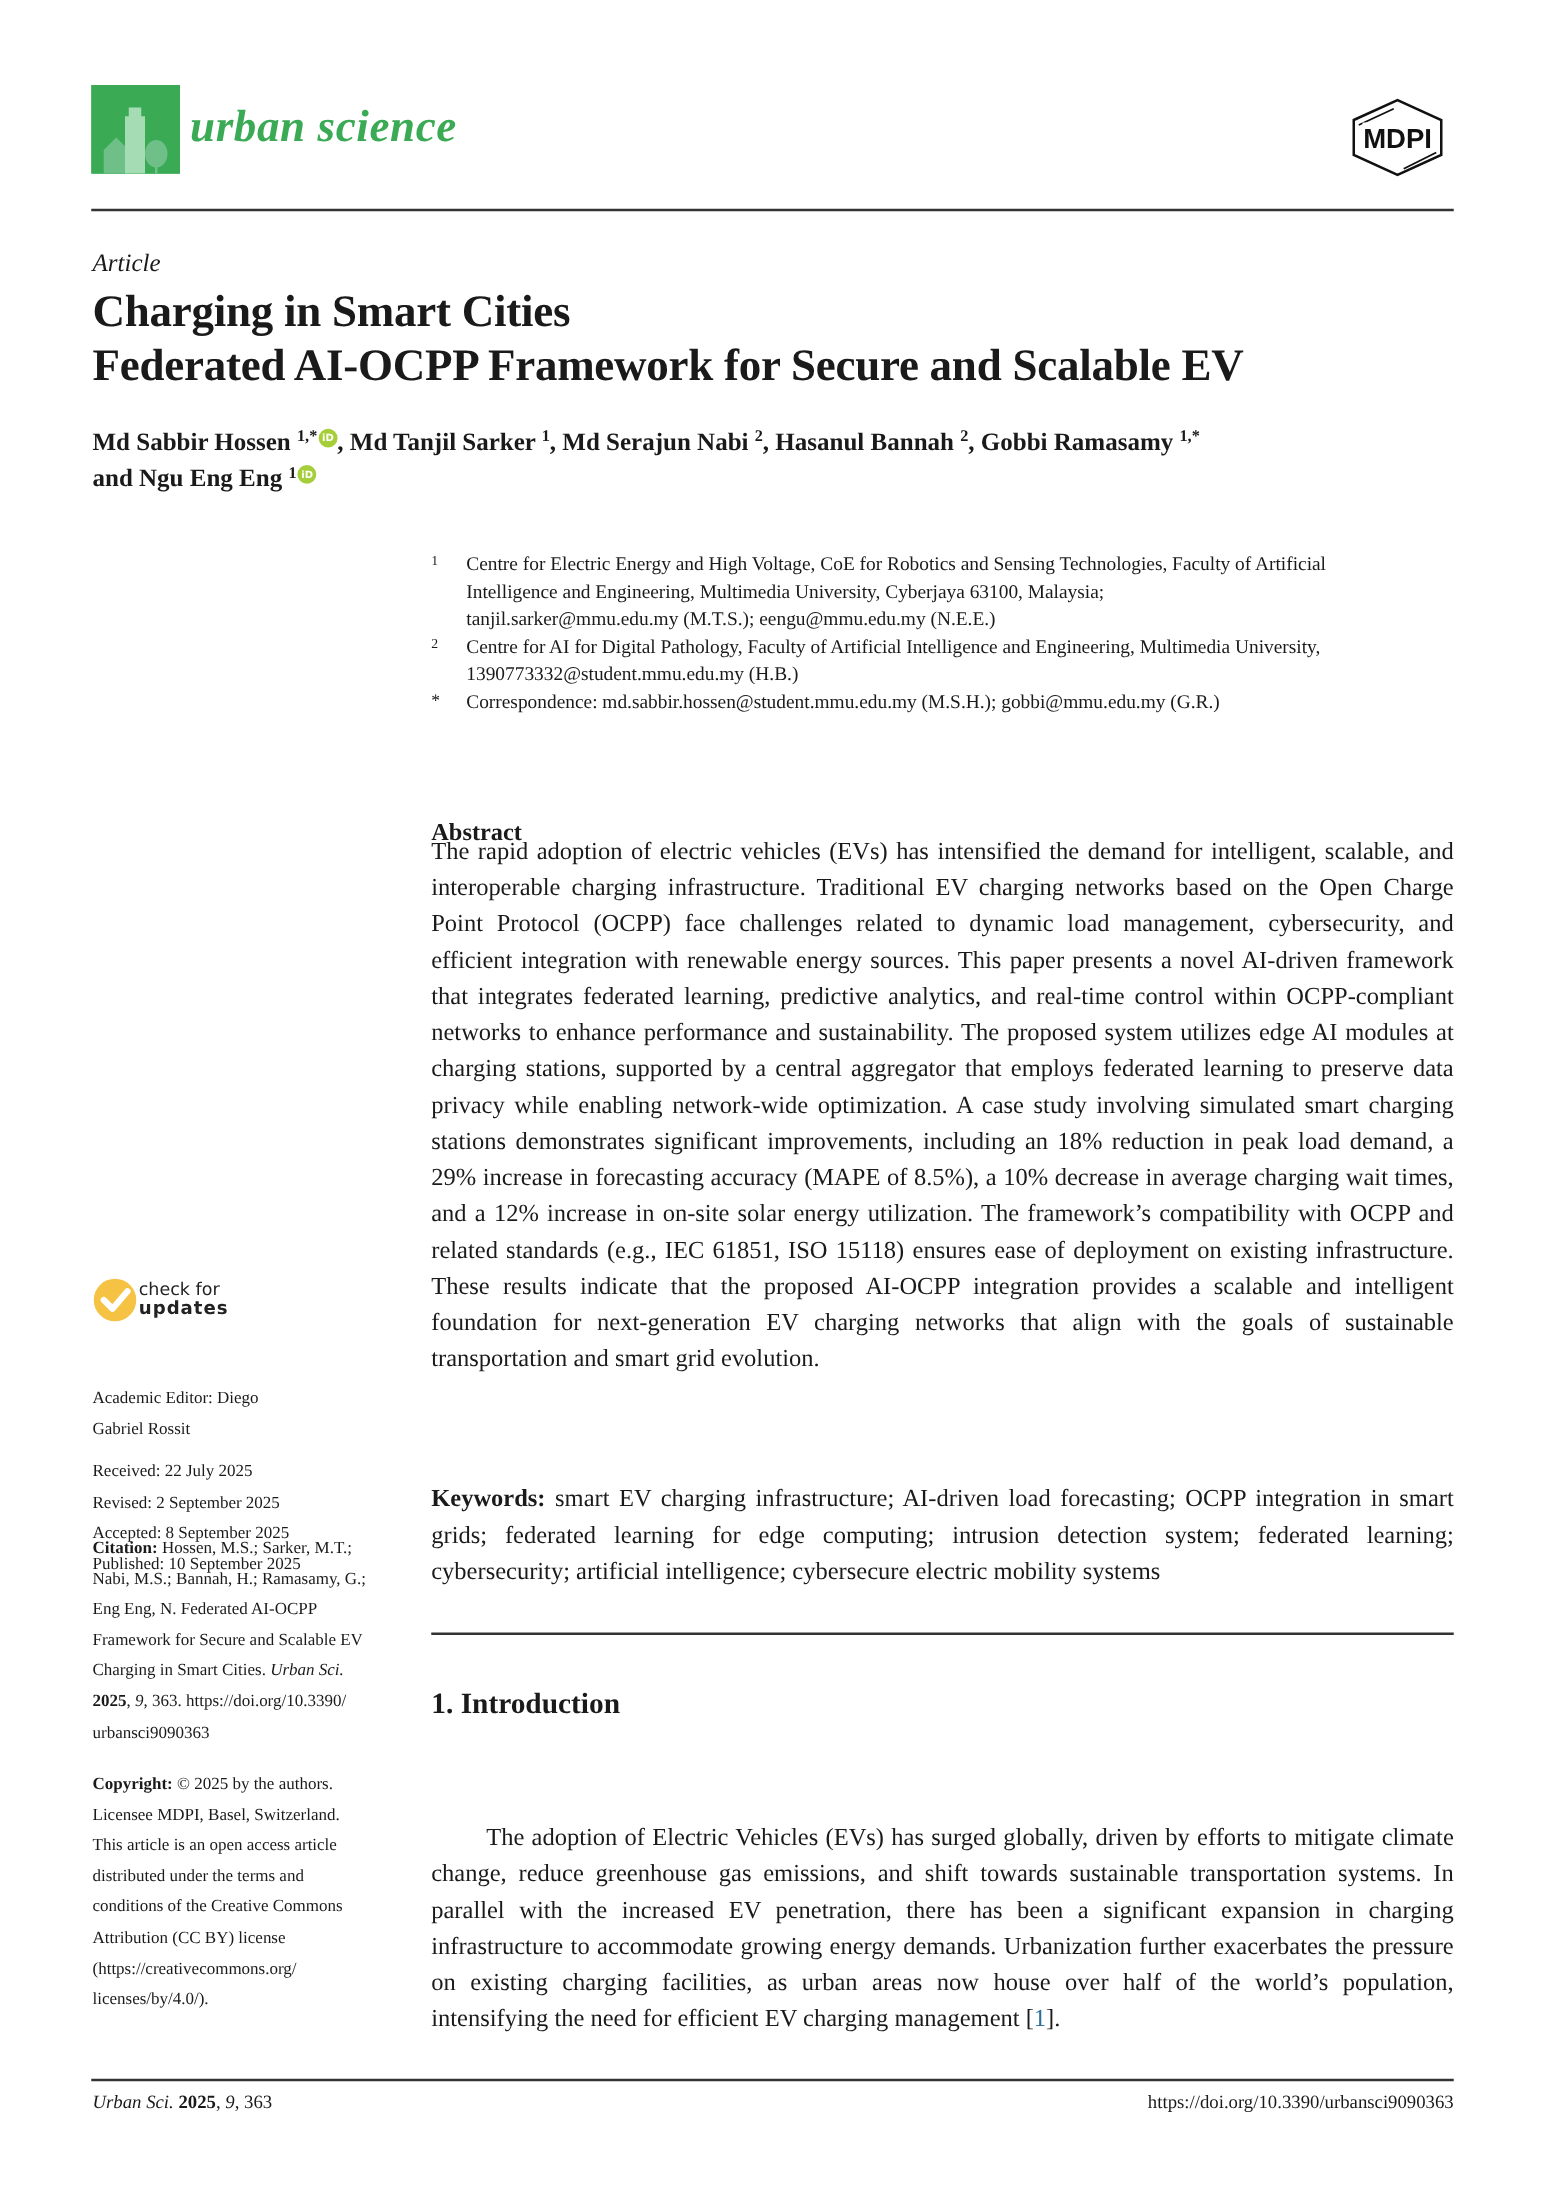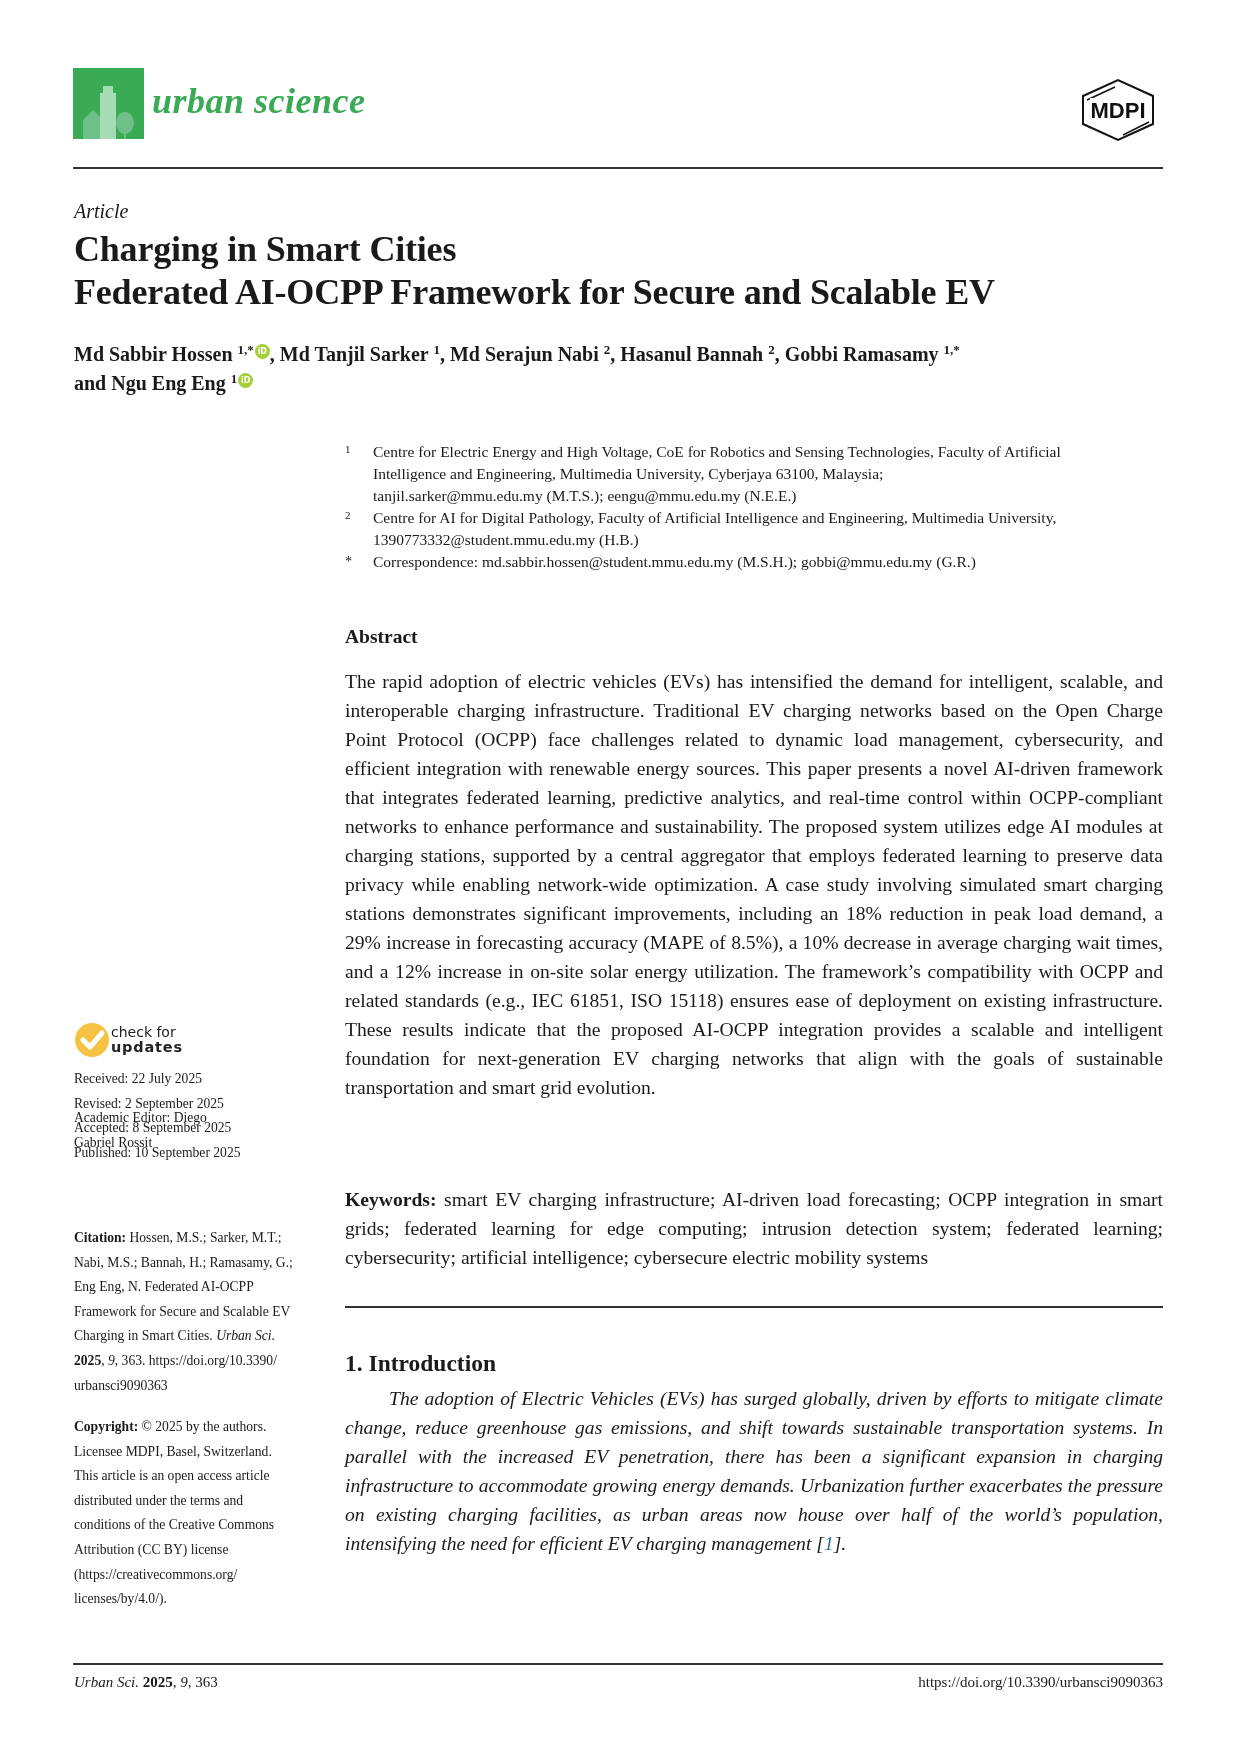--- a/index.html
+++ b/index.html
@@ -22,27 +22,27 @@
            color: #fff; font-size: 8px; font-family: "DejaVu Sans", sans-serif; font-weight: bold; text-align: center;
            line-height: 15px; vertical-align: 7px; margin-left: 1px; }
 
   
   .affils { left: 345px; top: 441px; width: 820px; font-size: 15.5px; line-height: 22px; }
   .affil { position: relative; padding-left: 28px; }
   .affil-num { position: absolute; left: 0; top: -3px; font-size: 11px; }
   .affil-star { position: absolute; left: 0; top: 0; font-size: 14px; }
 
   
-  .abstract-heading { left: 345px; top: 626px; font-size: 19.5px; font-weight: bold; }
+  .abstract-heading { left: 345px; top: 656px; font-size: 19.5px; font-weight: bold; }
   .abstract-body { left: 345px; top: 667px; width: 818px; font-size: 19.6px; line-height: 29px; text-align: justify; hyphens: manual; }
   .keywords { left: 345px; top: 1185px; width: 818px; font-size: 19.6px; line-height: 29px; text-align: justify; }
   .keywords b { font-weight: bold; }
 
   .section-heading { left: 345px; top: 1350px; font-size: 23.5px; font-weight: bold; }
-  .intro-body { left: 345px; top: 1384px; width: 818px; font-size: 19.6px; line-height: 29px; text-align: justify; text-indent: 44px; font-style: italic; }
+  .intro-body { left: 345px; top: 1456px; width: 818px; font-size: 19.6px; line-height: 29px; text-align: justify; text-indent: 44px; }
   .cite-link { color: #2a6e9c; }
 
   
   .cfu { left: 74px; top: 1021px; height: 38px; display: flex; align-items: center; cursor: pointer; }
   .cfu-icon { width: 36px; height: 36px; }
   .cfu-text { margin-left: 1px; font-family: "DejaVu Sans", sans-serif; line-height: 15px; color: #222; }
   .cfu-text .l1 { font-size: 14px; }
   .cfu-text .l2 { font-size: 14.5px; font-weight: bold; letter-spacing: 0.8px; }
   .side { left: 74px; width: 250px; font-size: 13.6px; line-height: 24.6px; color: #1a1a1a; }
   .side b { font-weight: bold; }
@@ -139,21 +139,21 @@
     <div class="l1">check for</div>
     <div class="l2">updates</div>
   </div>
 </div>
 
 <div class="abs side" style="top:1066px;margin-top:40px;">
   <div>Academic Editor: Diego</div>
   <div>Gabriel Rossit</div>
 </div>
 
-<div class="abs side" style="top:1067px;">
+<div class="abs side" style="top:1165px;">
   <div>Received: 22 July 2025</div>
   <div>Revised: 2 September 2025</div>
   <div>Accepted: 8 September 2025</div>
   <div>Published: 10 September 2025</div>
 </div>
 
 <div class="abs side" style="top:1226px;">
   <div><b>Citation:</b><span> Hossen, M.S.; Sarker, M.T.;</span></div>
   <div>Nabi, M.S.; Bannah, H.; Ramasamy, G.;</div>
   <div>Eng Eng, N. Federated AI-OCPP</div>

